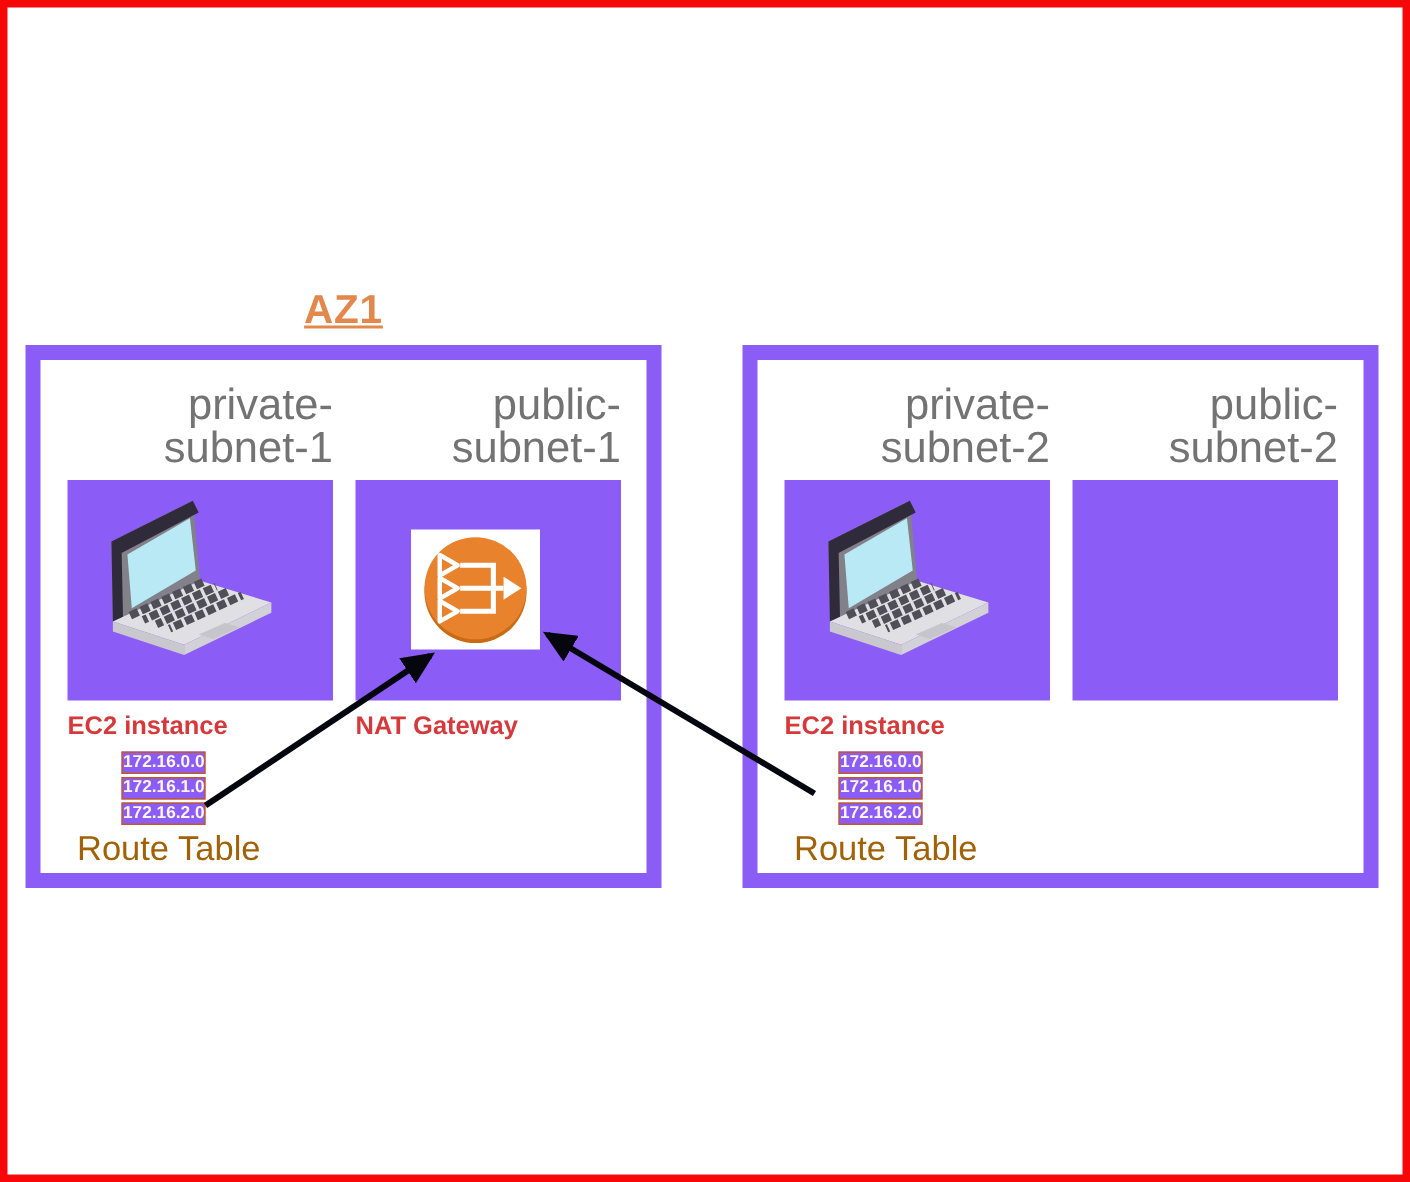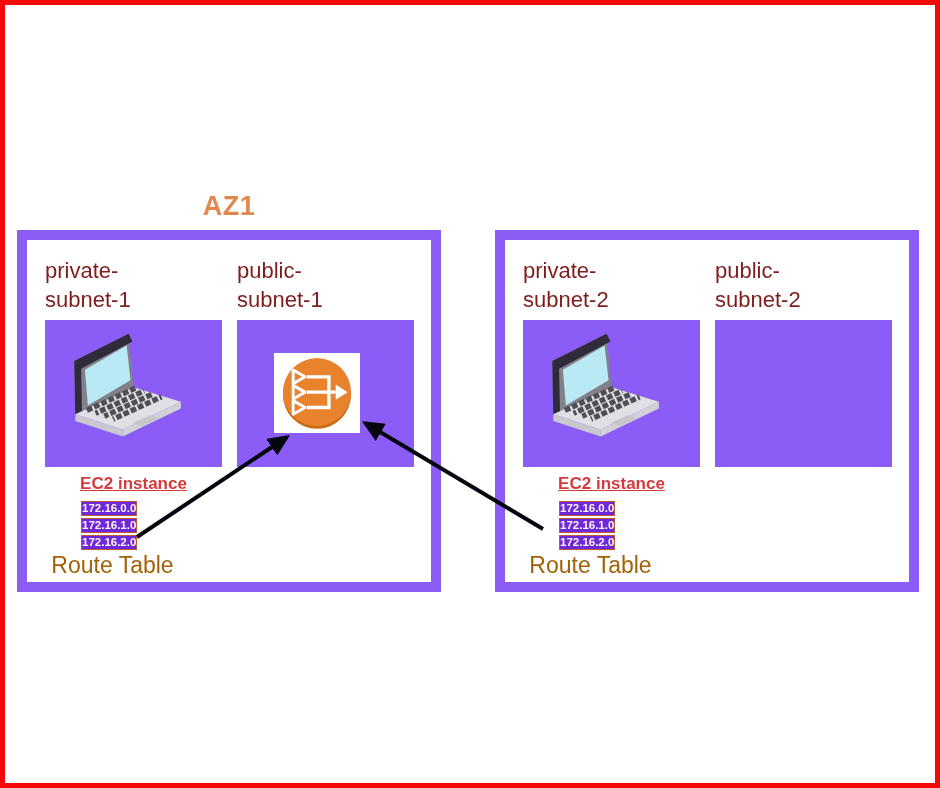--- a/index.html
+++ b/index.html
@@ -18,64 +18,63 @@
     letter-spacing:0.5px;
   }
   .az-box{
     position:absolute;top:225px;
     width:404px;height:342px;
     border:10px solid #8B5CF6;
     background:#fff;
   }
   .subnet-label{
     position:absolute;top:16px;width:177px;
-    text-align:left;
-    font-size:22px;line-height:29px;color:#7f1d1d;
+    text-align:right;
+    font-size:29px;line-height:29px;color:#737373;
   }
   .subnet-box{
     position:absolute;top:80px;
     width:177px;height:147px;
     background:#8B5CF6;
   }
   .laptop{position:absolute;left:27px;top:9px;}
   .nat-square{
     position:absolute;left:37px;top:33px;
     width:86px;height:80px;background:#ffffff;
   }
   .unit-label{
     position:absolute;top:234px;width:177px;
-    text-align:center;
-    font-size:17px;font-weight:bold;color:#D5393B;text-decoration:underline;
+    font-size:17px;font-weight:bold;color:#D5393B;
   }
   .route-badges{
     position:absolute;left:54px;top:261px;width:56px;
   }
   .badge{
     box-sizing:border-box;
     width:56px;height:15px;margin-bottom:2px;
-    background:#6d28d9;border:1px solid #C05A2E;
+    background:#8b5cf6;border:1px solid #C05A2E;
     color:#FDF6EC;font-size:11.5px;font-weight:bold;
     text-align:center;line-height:13px;
   }
   .rt-label{
     position:absolute;left:8px;top:312px;width:155px;
     text-align:center;
     font-size:23px;color:#a16207;
   }
   .overlay{
     position:absolute;left:0;top:0;width:930px;height:778px;
     pointer-events:none;
   }
 </style>
 </head>
 <body>
 
 <div class="canvas">
 
-  <div class="az-title" style="left:12px;">AZ1</div>
+  <div class="az-title" style="left:12px;text-decoration:underline;">AZ1</div>
 
   <div class="az-box" style="left:12px;">
 
     <div class="subnet-label" style="left:18px;">
       <span>private-</span><br>
       <span>subnet-1</span>
     </div>
     <div class="subnet-label" style="left:210px;">
       <span>public-</span><br>
       <span>subnet-1</span>
@@ -117,20 +116,21 @@
             <polygon points="22,38 22,54 36,46" stroke-width="3.5" stroke-linejoin="round"></polygon>
             <polygon points="22,56 22,72 36,64" stroke-width="3.5" stroke-linejoin="round"></polygon>
             <path d="M38,28 H64 M38,46 H64 M38,64 H64 M64,26 V66 M64,46 H72"></path>
           </g>
           <polygon points="72,37 72,55 86,46" fill="#ffffff"></polygon>
         </svg>
       </div>
     </div>
 
     <div class="unit-label" style="left:18px;">EC2 instance</div>
+    <div class="unit-label" style="left:210px;">NAT Gateway</div>
 
     <div class="route-badges">
       <div class="badge">172.16.0.0</div>
       <div class="badge">172.16.1.0</div>
       <div class="badge">172.16.2.0</div>
     </div>
     <div class="rt-label">Route Table</div>
   </div>
 
 

